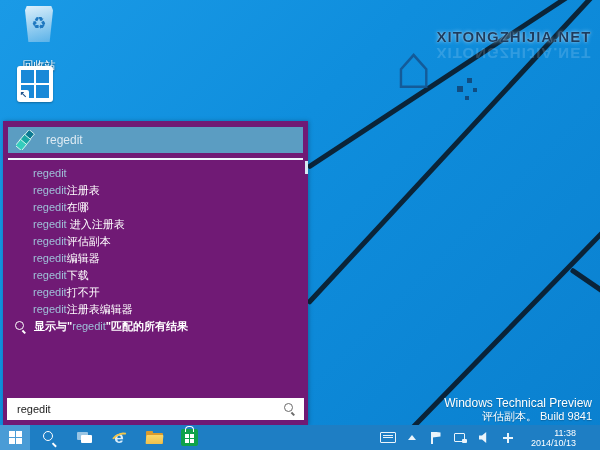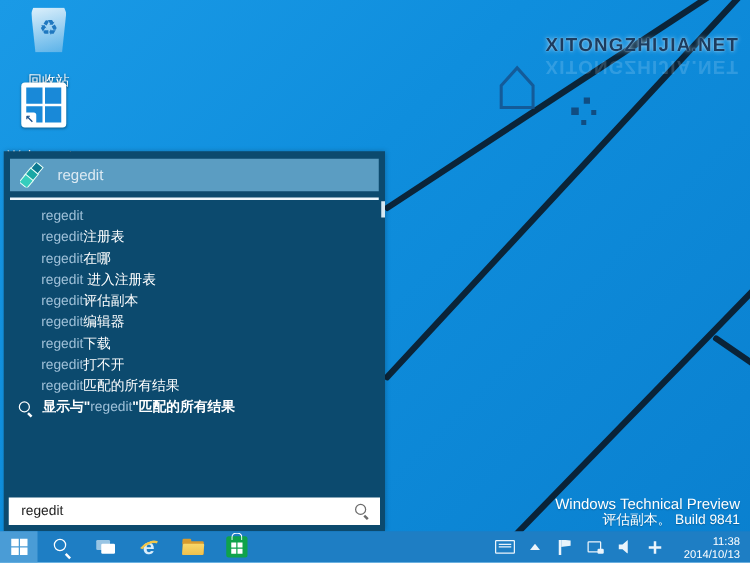--- a/index.html
+++ b/index.html
@@ -40,21 +40,21 @@
   .winlogo div{background:#1989d8;}
   .shortcut-arrow{position:absolute;left:1px;bottom:1px;width:11px;height:11px;background:#fff;border-radius:2px;
     font-size:9px;line-height:11px;color:#1b4f8a;font-weight:bold;}
 
   
   .sysinfo{position:absolute;right:8px;bottom:27px;text-align:right;color:#fff;text-shadow:0 1px 1px rgba(0,0,0,.25);}
   .sysinfo .l1{font-size:12px;line-height:14px;}
   .sysinfo .l2{font-size:11px;line-height:13px;}
 
   
-  .panel{position:absolute;left:3px;top:121px;width:305px;height:304px;background:#0c4a6e;box-shadow:1px 0 4px rgba(0,0,0,.25);}
+  .panel{position:absolute;left:3px;top:121px;width:305px;height:304px;background:#701a75;box-shadow:1px 0 4px rgba(0,0,0,.25);}
   .panel-header{position:absolute;left:5px;top:6px;width:295px;height:26px;background:#5b9dc2;
     display:flex;align-items:center;box-sizing:border-box;padding-left:8px;}
   .panel-header .query{margin-left:10px;font-size:12px;color:#dcEAF3;color:#dceaf3;}
   .panel-sep{position:absolute;left:5px;top:37px;width:295px;height:2px;background:#eef6fb;}
   .scroll-thumb{position:absolute;left:302px;top:40px;width:3px;height:13px;background:#d6e8f2;}
   .sug-list{position:absolute;left:0;top:44px;width:100%;}
   .sug-row{height:17px;line-height:17px;padding-left:30px;font-size:11px;cursor:default;display:flex;align-items:center;}
   .sug-prefix{color:#9fc0d8;}
   .sug-suffix{color:#ffffff;font-weight:400;}
   .showall-row{height:17px;line-height:17px;padding-left:12px;font-size:11px;display:flex;align-items:center;}
@@ -91,21 +91,21 @@
   .folder{position:relative;width:17px;height:13px;}
   .folder .back{position:absolute;left:0;top:2px;width:17px;height:11px;background:#d89b2e;border-radius:1px;}
   .folder .tab{position:absolute;left:0;top:0;width:7px;height:4px;background:#d89b2e;border-radius:1px 1px 0 0;}
   .folder .front{position:absolute;left:0;bottom:0;width:17px;height:9px;background:linear-gradient(#f9d869,#eec04e);
     border-radius:1px;transform:skewX(-6deg);}
   .store{position:relative;width:17px;height:17px;background:#0fa24b;border-radius:2px;}
   .store .handle{position:absolute;left:4px;top:-3px;width:7px;height:5px;border:1.5px solid #fff;border-bottom:none;border-radius:4px 4px 0 0;}
   .store .logo{position:absolute;left:4px;top:5px;display:grid;grid-template-columns:4px 4px;grid-template-rows:4px 4px;gap:1px;}
   .store .logo div{background:#fff;}
 
-  .tray{margin-left:auto;display:flex;align-items:center;gap:8px;padding-right:4px;}
+  .tray{margin-left:auto;display:flex;align-items:center;gap:8px;padding-right:20px;}
   .tray .ic{display:flex;align-items:center;justify-content:center;width:16px;height:25px;position:relative;}
   .kbd{width:14px;height:9px;border:1px solid #eaf4fb;border-radius:1px;position:relative;}
   .kbd::after{content:"";position:absolute;left:2px;right:2px;top:2px;height:1px;background:#eaf4fb;box-shadow:0 2px 0 #eaf4fb;}
   .caret-up{width:0;height:0;border-left:4px solid transparent;border-right:4px solid transparent;border-bottom:5px solid #eaf4fb;}
   .flag{position:relative;width:10px;height:12px;}
   .flag::before{content:"";position:absolute;left:0;top:0;bottom:0;width:1.5px;background:#eaf4fb;}
   .flag::after{content:"";position:absolute;left:1.5px;top:0;width:8px;height:6px;background:#eaf4fb;clip-path:polygon(0 0,100% 15%,100% 85%,0 100%);}
   .net{position:relative;width:13px;height:10px;}
   .net::before{content:"";position:absolute;left:0;top:0;width:9px;height:7px;border:1px solid #eaf4fb;border-radius:1px;}
   .net::after{content:"";position:absolute;right:0;bottom:0;width:5px;height:4px;background:#eaf4fb;border-radius:1px;}
@@ -200,21 +200,21 @@
     <div class="sug-row">
       <span class="sug-prefix">regedit</span>
       <span class="sug-suffix">下载</span>
     </div>
     <div class="sug-row">
       <span class="sug-prefix">regedit</span>
       <span class="sug-suffix">打不开</span>
     </div>
     <div class="sug-row">
       <span class="sug-prefix">regedit</span>
-      <span class="sug-suffix">匹配的所有结果</span>
+      <span class="sug-suffix">注册表编辑器</span>
     </div>
     <div class="showall-row">
       <span class="mag">
           <i></i>
           <b></b>
         </span>
       <span class="showall-text">
         <span class="w">显示与"</span><span class="q">regedit</span><span class="w">"匹配的所有结果</span>
       </span>
     </div>

